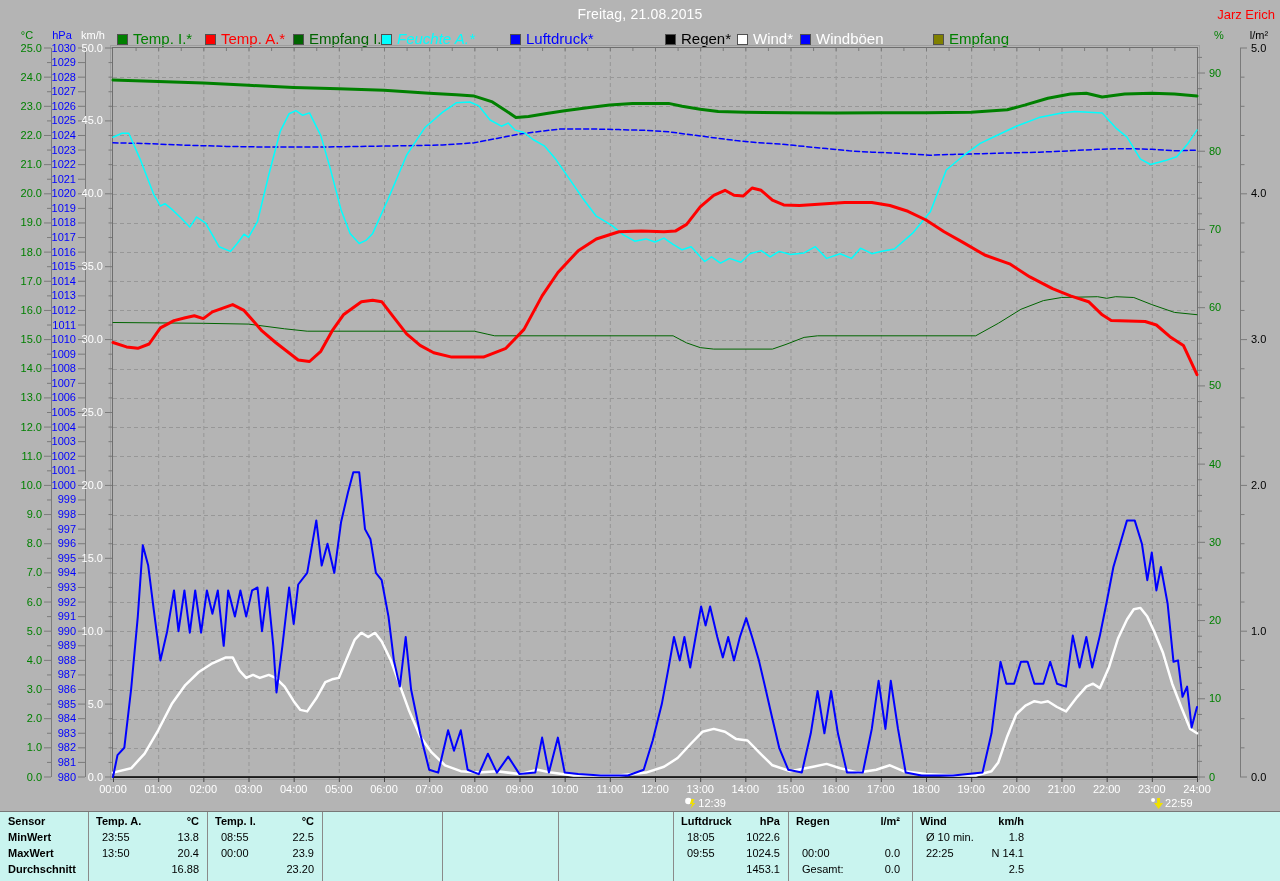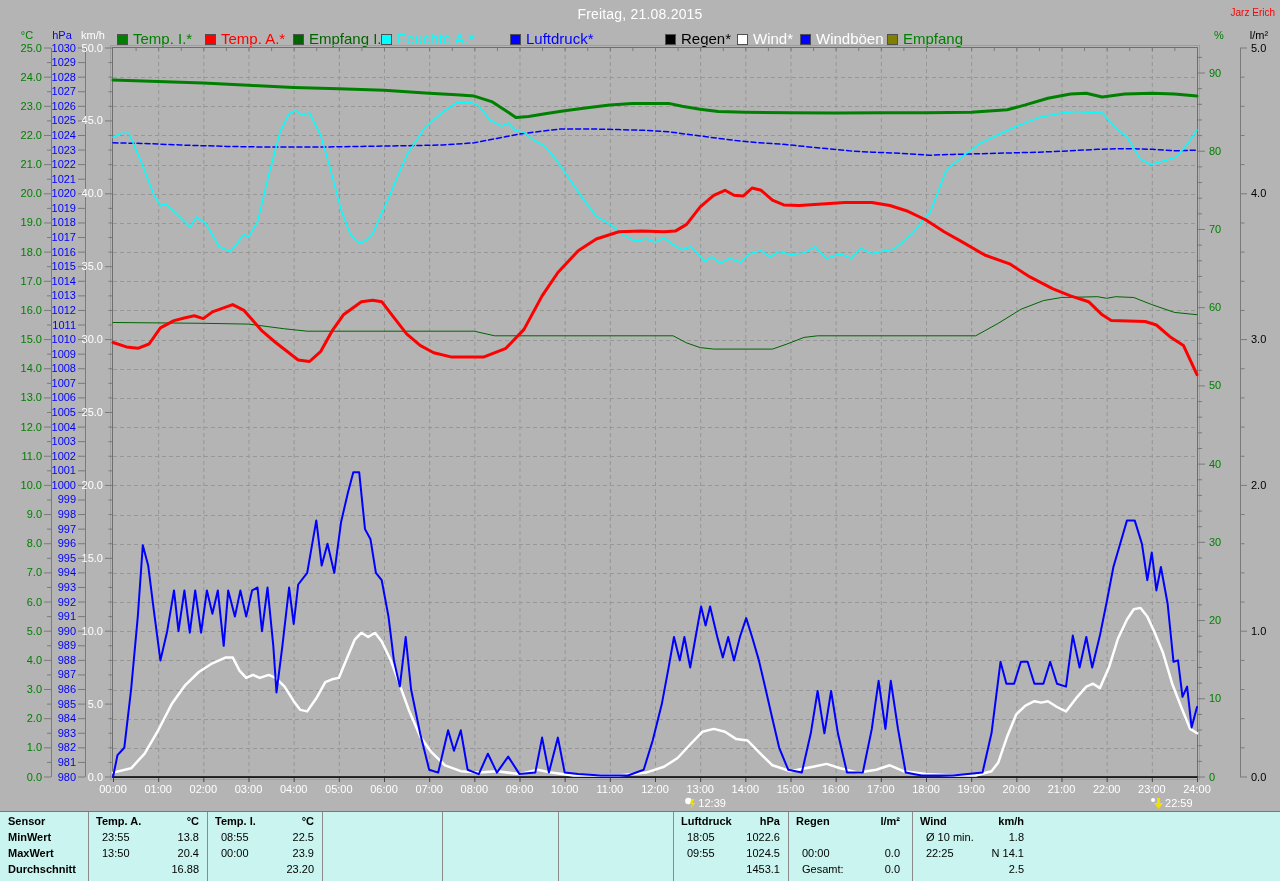--- a/index.html
+++ b/index.html
@@ -1,21 +1,21 @@
 <!DOCTYPE html>
 <html><head>
 <meta charset="utf-8">
 <style>
   html,body{margin:0;padding:0;}
   body{width:1280px;height:881px;background:#b4b4b4;overflow:hidden;
        font-family:"Liberation Sans",sans-serif;-webkit-font-smoothing:none;}
   .stage{position:relative;width:1280px;height:881px;}
   .title{position:absolute;top:6px;left:0;right:0;text-align:center;color:#ffffff;
          font-size:14px;letter-spacing:.2px;}
-  .owner{position:absolute;top:7px;right:5px;color:#ff0000;font-size:10px;}
+  .owner{position:absolute;top:7px;right:5px;color:#ff0000;font-size:13px;}
   .unit{position:absolute;top:29px;font-size:11px;text-align:center;}
   .unit-c{left:12px;width:30px;color:#008000;}
   .unit-hpa{left:46px;width:32px;color:#0000ff;}
   .unit-kmh{left:76px;width:34px;color:#ffffff;}
   .unit-pct{left:1206px;width:26px;color:#008000;}
   .unit-lm2{left:1240px;width:38px;color:#000000;}
   #legend{position:absolute;top:30px;left:0;width:1200px;height:15px;}
   .lg-item{position:absolute;top:0;height:13px;white-space:nowrap;font-size:15px;}
   .lg-sw{display:inline-block;width:9px;height:9px;margin-right:5px;vertical-align:-1px;
          border:1px solid #505050;}
@@ -36,26 +36,26 @@
   <div class="unit unit-c">°C</div>
   <div class="unit unit-hpa">hPa</div>
   <div class="unit unit-kmh">km/h</div>
   <div class="unit unit-pct">%</div>
   <div class="unit unit-lm2">l/m²</div>
 
   <div id="legend">
       <div class="lg-item" style="left: 117px;"><span class="lg-sw" style="background: rgb(0, 128, 0);"></span><span style="color: rgb(0, 128, 0);">Temp. I.*</span></div>
       <div class="lg-item" style="left: 205px;"><span class="lg-sw" style="background: rgb(255, 0, 0);"></span><span style="color: rgb(255, 0, 0);">Temp. A.*</span></div>
       <div class="lg-item" style="left: 293px;"><span class="lg-sw" style="background: rgb(0, 100, 0);"></span><span style="color: rgb(0, 100, 0);">Empfang I.*</span></div>
-      <div class="lg-item" style="left: 381px;"><span class="lg-sw" style="background: rgb(0, 255, 255);"></span><span style="color: rgb(0, 255, 255);">Feuchte A.*</span></div>
+      <div class="lg-item" style="left: 381px;"><span class="lg-sw" style="background: rgb(0, 255, 255);"></span><span style="color: rgb(0, 255, 255); font-style: italic;">Feuchte A.*</span></div>
       <div class="lg-item" style="left: 510px;"><span class="lg-sw" style="background: rgb(0, 0, 255);"></span><span style="color: rgb(0, 0, 255);">Luftdruck*</span></div>
       <div class="lg-item" style="left: 665px;"><span class="lg-sw" style="background: rgb(0, 0, 0);"></span><span style="color: rgb(0, 0, 0);">Regen*</span></div>
       <div class="lg-item" style="left: 737px;"><span class="lg-sw" style="background: rgb(255, 255, 255);"></span><span style="color: rgb(255, 255, 255);">Wind*</span></div>
       <div class="lg-item" style="left: 800px;"><span class="lg-sw" style="background: rgb(0, 0, 255);"></span><span style="color: rgb(255, 255, 255);">Windböen</span></div>
-      <div class="lg-item" style="left: 878px; padding-left: 9px;"><span class="lg-sw" style="background: rgb(128, 128, 0);"></span><span style="color: rgb(0, 128, 0);">Empfang</span></div>
+      <div class="lg-item" style="left: 924px; padding-left: 9px;"><span class="lg-sw" style="background: rgb(128, 128, 0);"></span><span style="color: rgb(0, 128, 0);">Empfang</span></div>
     </div>
 
   <svg id="plot" width="1280" height="811">
       <g stroke="#979797" stroke-width="1" stroke-dasharray="4 3">
         <line x1="158.66666666666666" y1="48" x2="158.66666666666666" y2="777"></line>
         <line x1="203.83333333333331" y1="48" x2="203.83333333333331" y2="777"></line>
         <line x1="249" y1="48" x2="249" y2="777"></line>
         <line x1="294.16666666666663" y1="48" x2="294.16666666666663" y2="777"></line>
         <line x1="339.33333333333337" y1="48" x2="339.33333333333337" y2="777"></line>
         <line x1="384.5" y1="48" x2="384.5" y2="777"></line>

